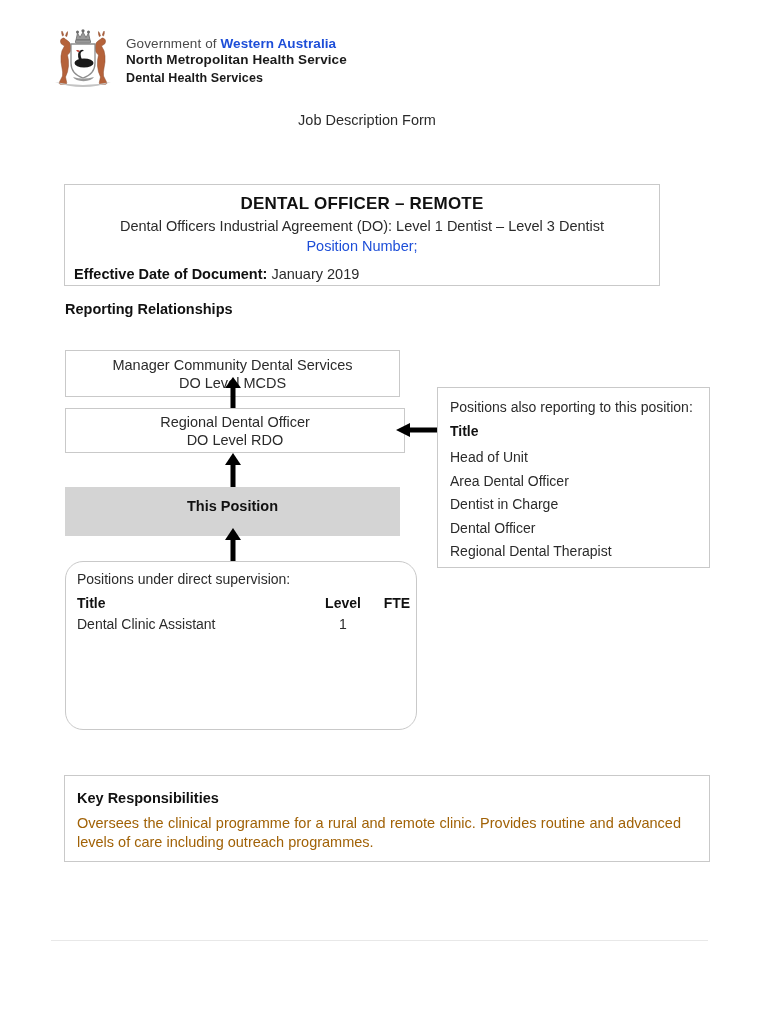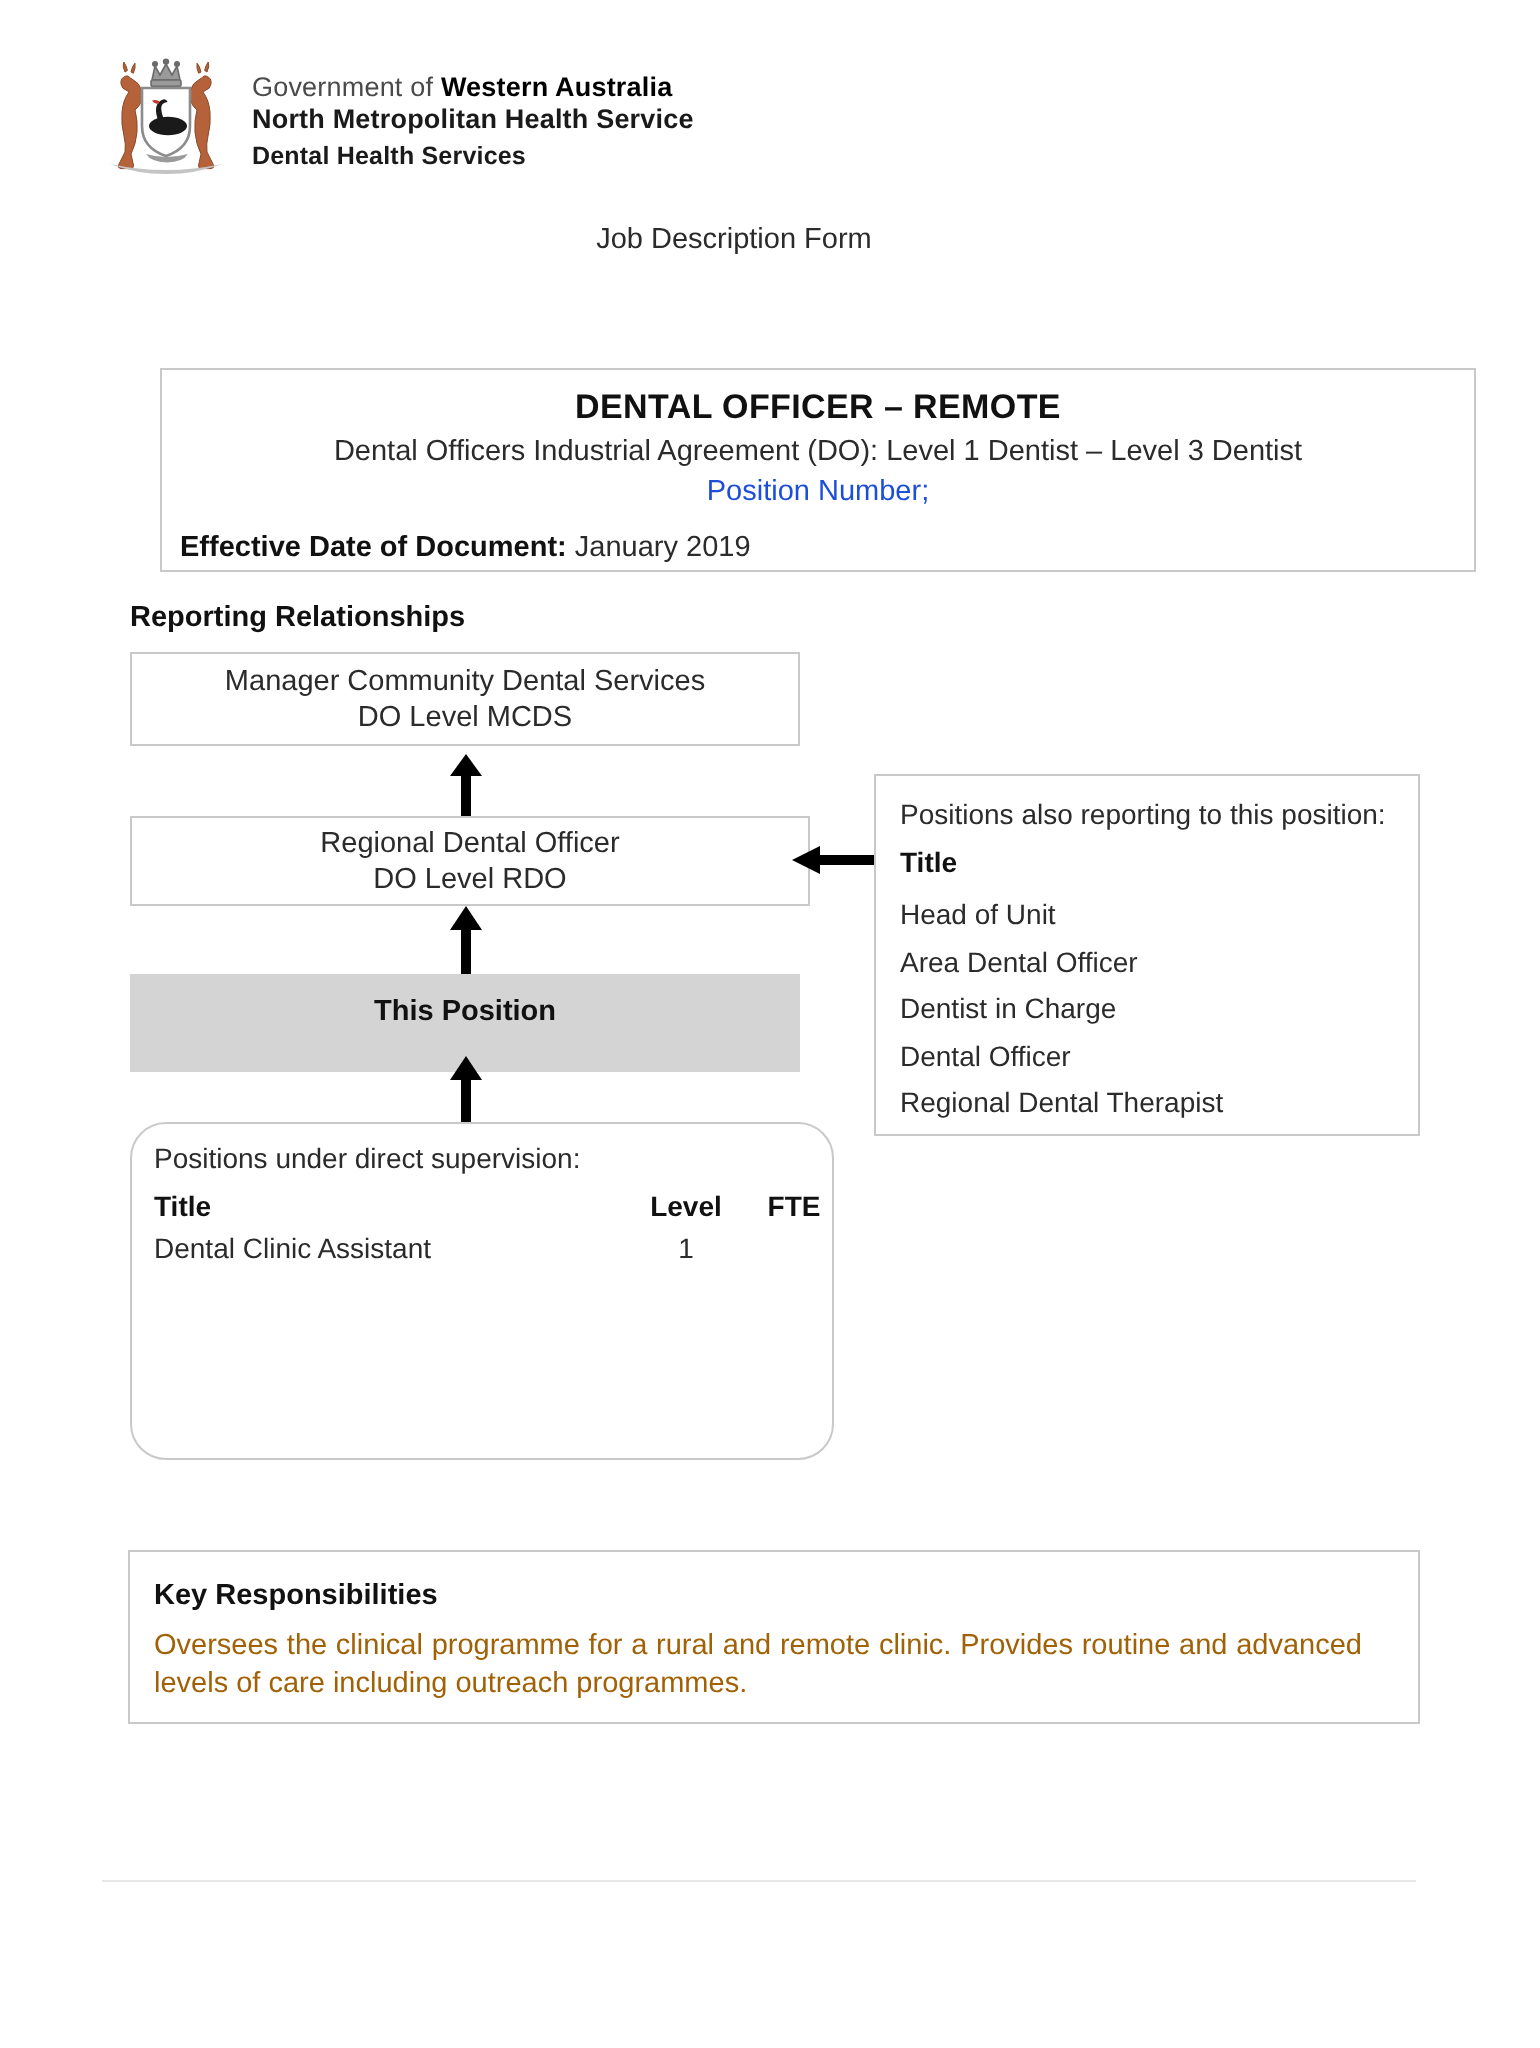--- a/index.html
+++ b/index.html
@@ -34,21 +34,21 @@
     left: 126px;
     top: 36px;
     line-height: 15.5px;
     white-space: nowrap;
   }
   .gov-line1 {
     font-size: 13.5px;
     color: #4a4a4a;
     letter-spacing: 0.1px;
   }
-  .gov-line1 b { color: #000000; font-weight: bold; margin-top: 28px; }
+  .gov-line1 b { color: #1d4ed8; font-weight: bold; margin-top: 28px; }
   .gov-line2 {
     font-size: 13.5px;
     font-weight: bold;
     color: #1a1a1a;
     letter-spacing: 0.1px;
   }
   .gov-line3 {
     font-size: 12.5px;
     font-weight: bold;
     color: #1a1a1a;
@@ -69,23 +69,23 @@
   
   .box {
     position: absolute;
     border: 1px solid #c9c9c9;
     background: #ffffff;
     box-sizing: border-box;
   }
 
   
   #title-box {
-    left: 80px;
+    left: 64px;
     top: 184px;
-    width: 658px;
+    width: 596px;
     height: 102px;
   }
   #job-title {
     position: absolute;
     left: 0; right: 0;
     top: 9px;
     text-align: center;
     font-size: 17px;
     font-weight: bold;
     color: #111111;
@@ -119,21 +119,21 @@
   
   #reporting-heading {
     position: absolute;
     left: 65px;
     top: 301px;
     font-size: 14.5px;
     font-weight: bold;
     color: #111111;
   }
 
-  #box-mcds  { left: 65px;  top: 326px; width: 335px; height: 47px; }
+  #box-mcds  { left: 65px;  top: 350px; width: 335px; height: 47px; }
   #box-rdo   { left: 65px;  top: 408px; width: 340px; height: 45px; }
 
   #box-this-position {
     position: absolute;
     left: 65px;
     top: 487px;
     width: 335px;
     height: 49px;
     background: #d4d4d4;
     border: none;

